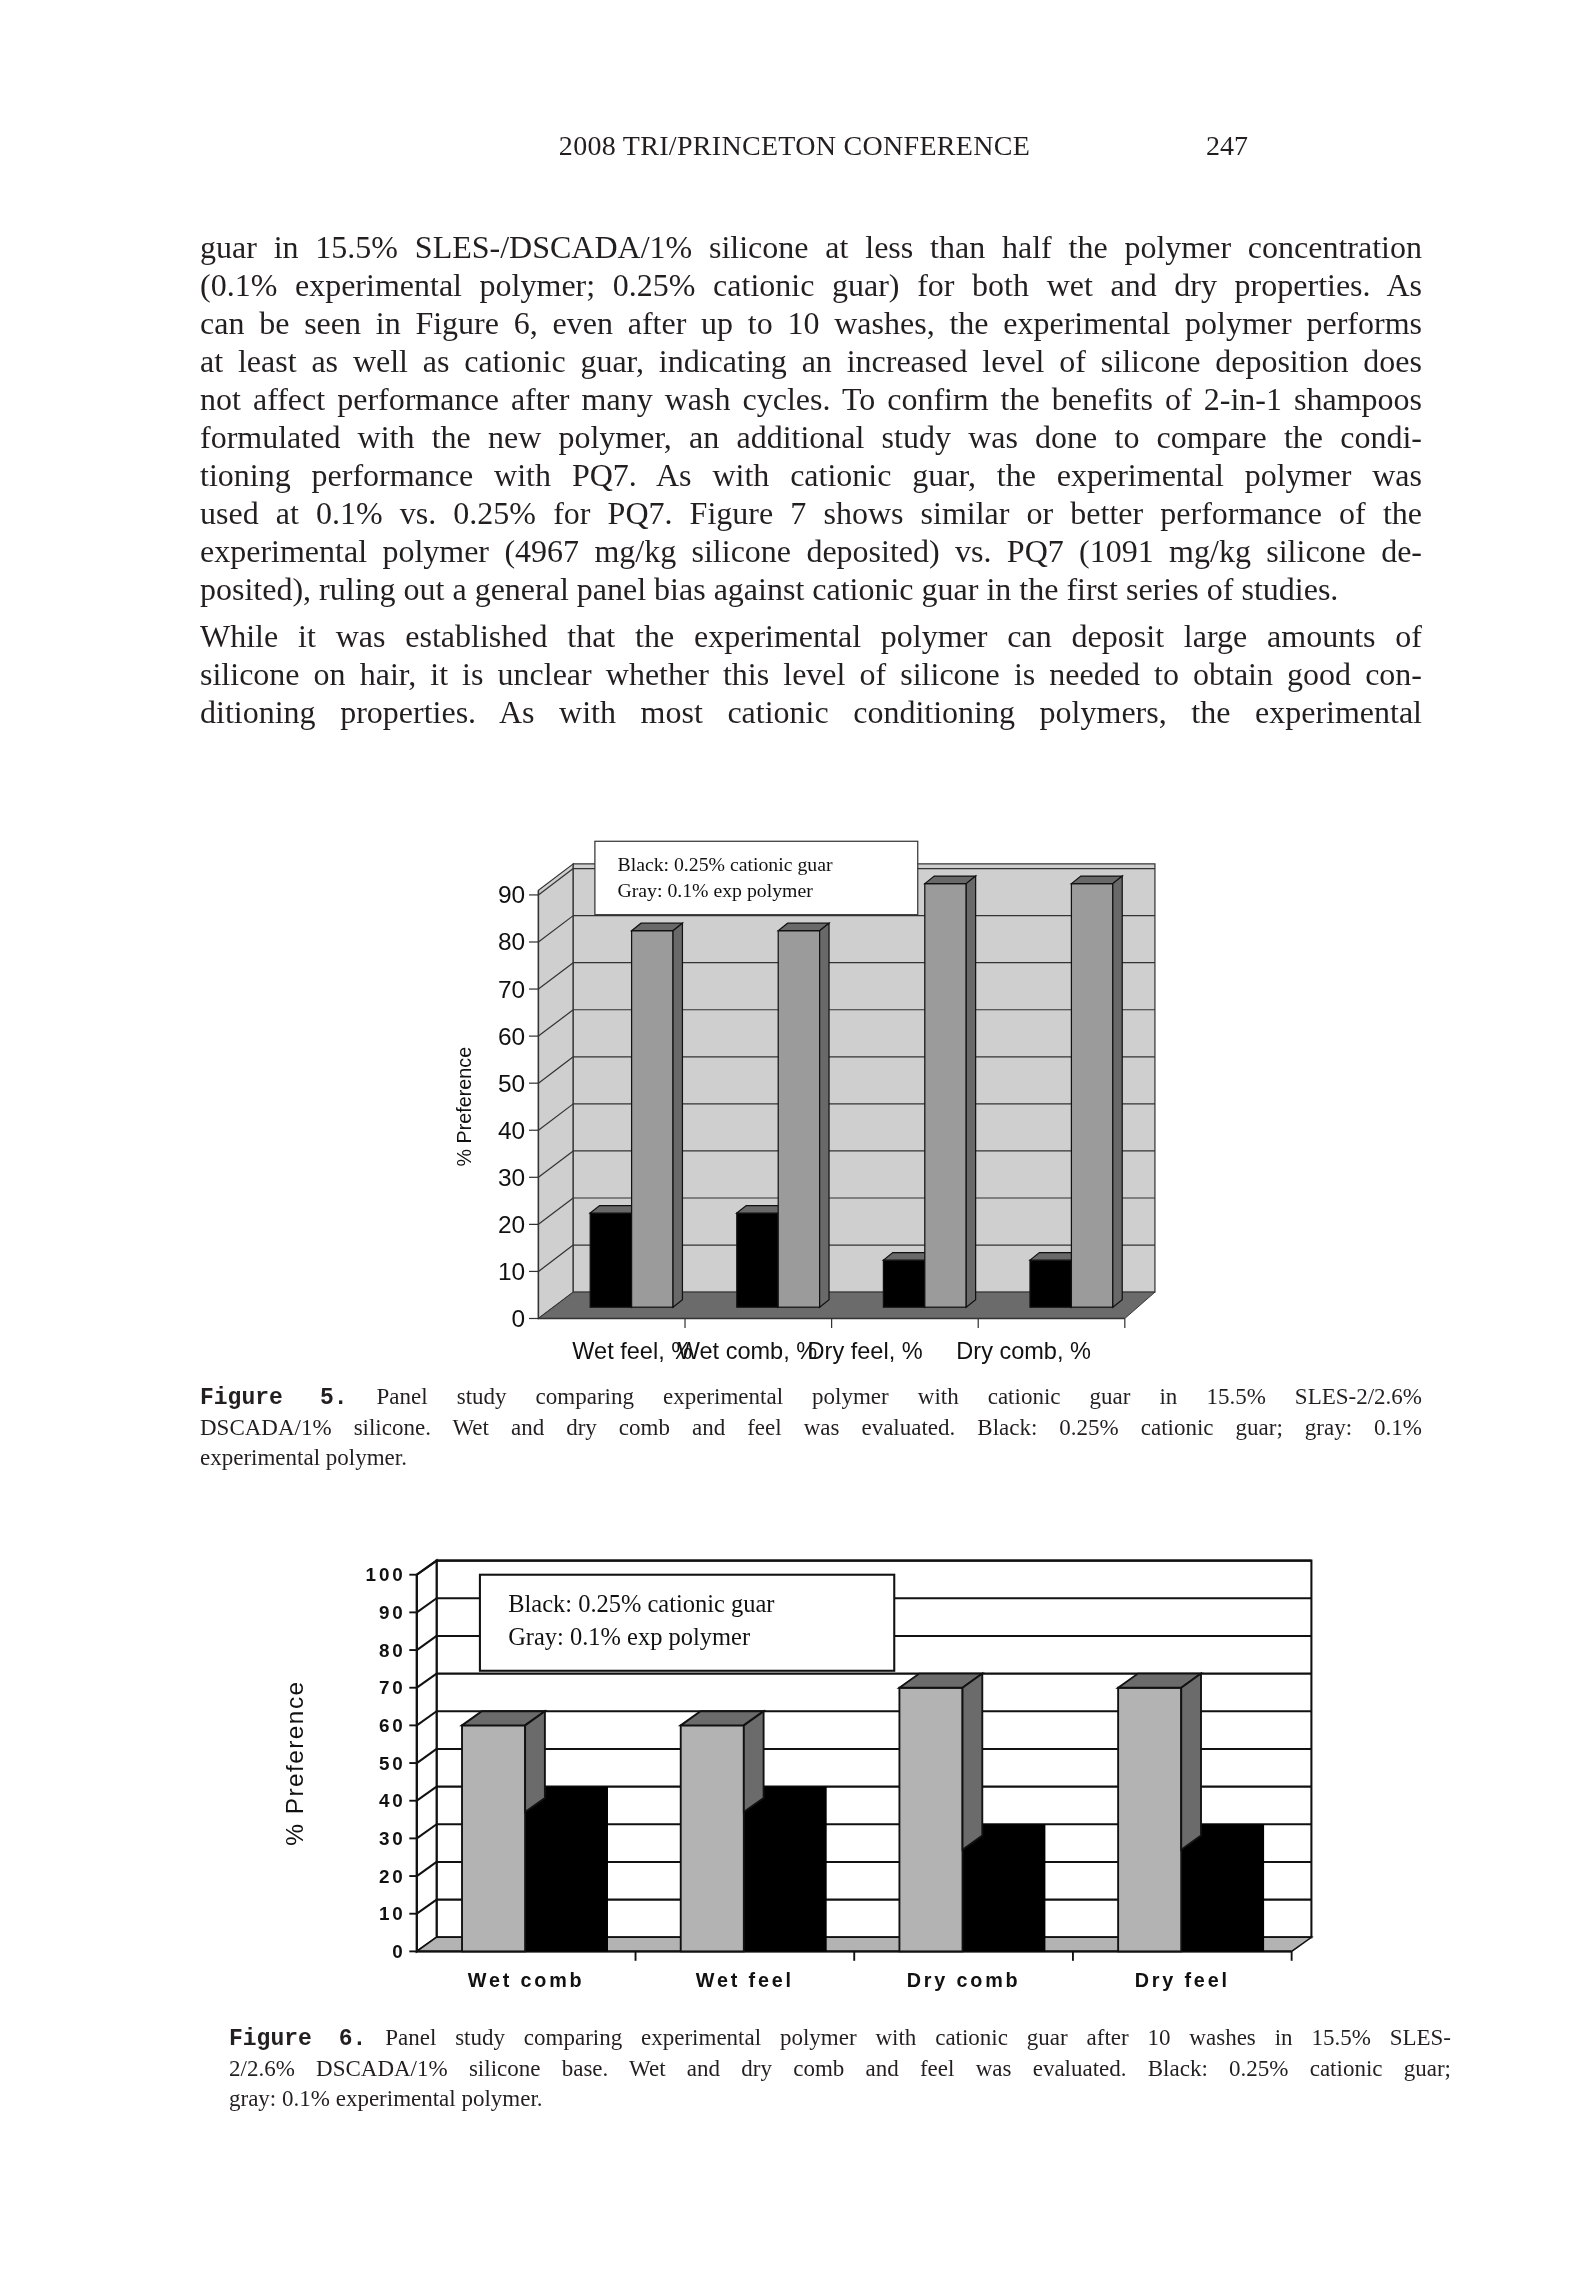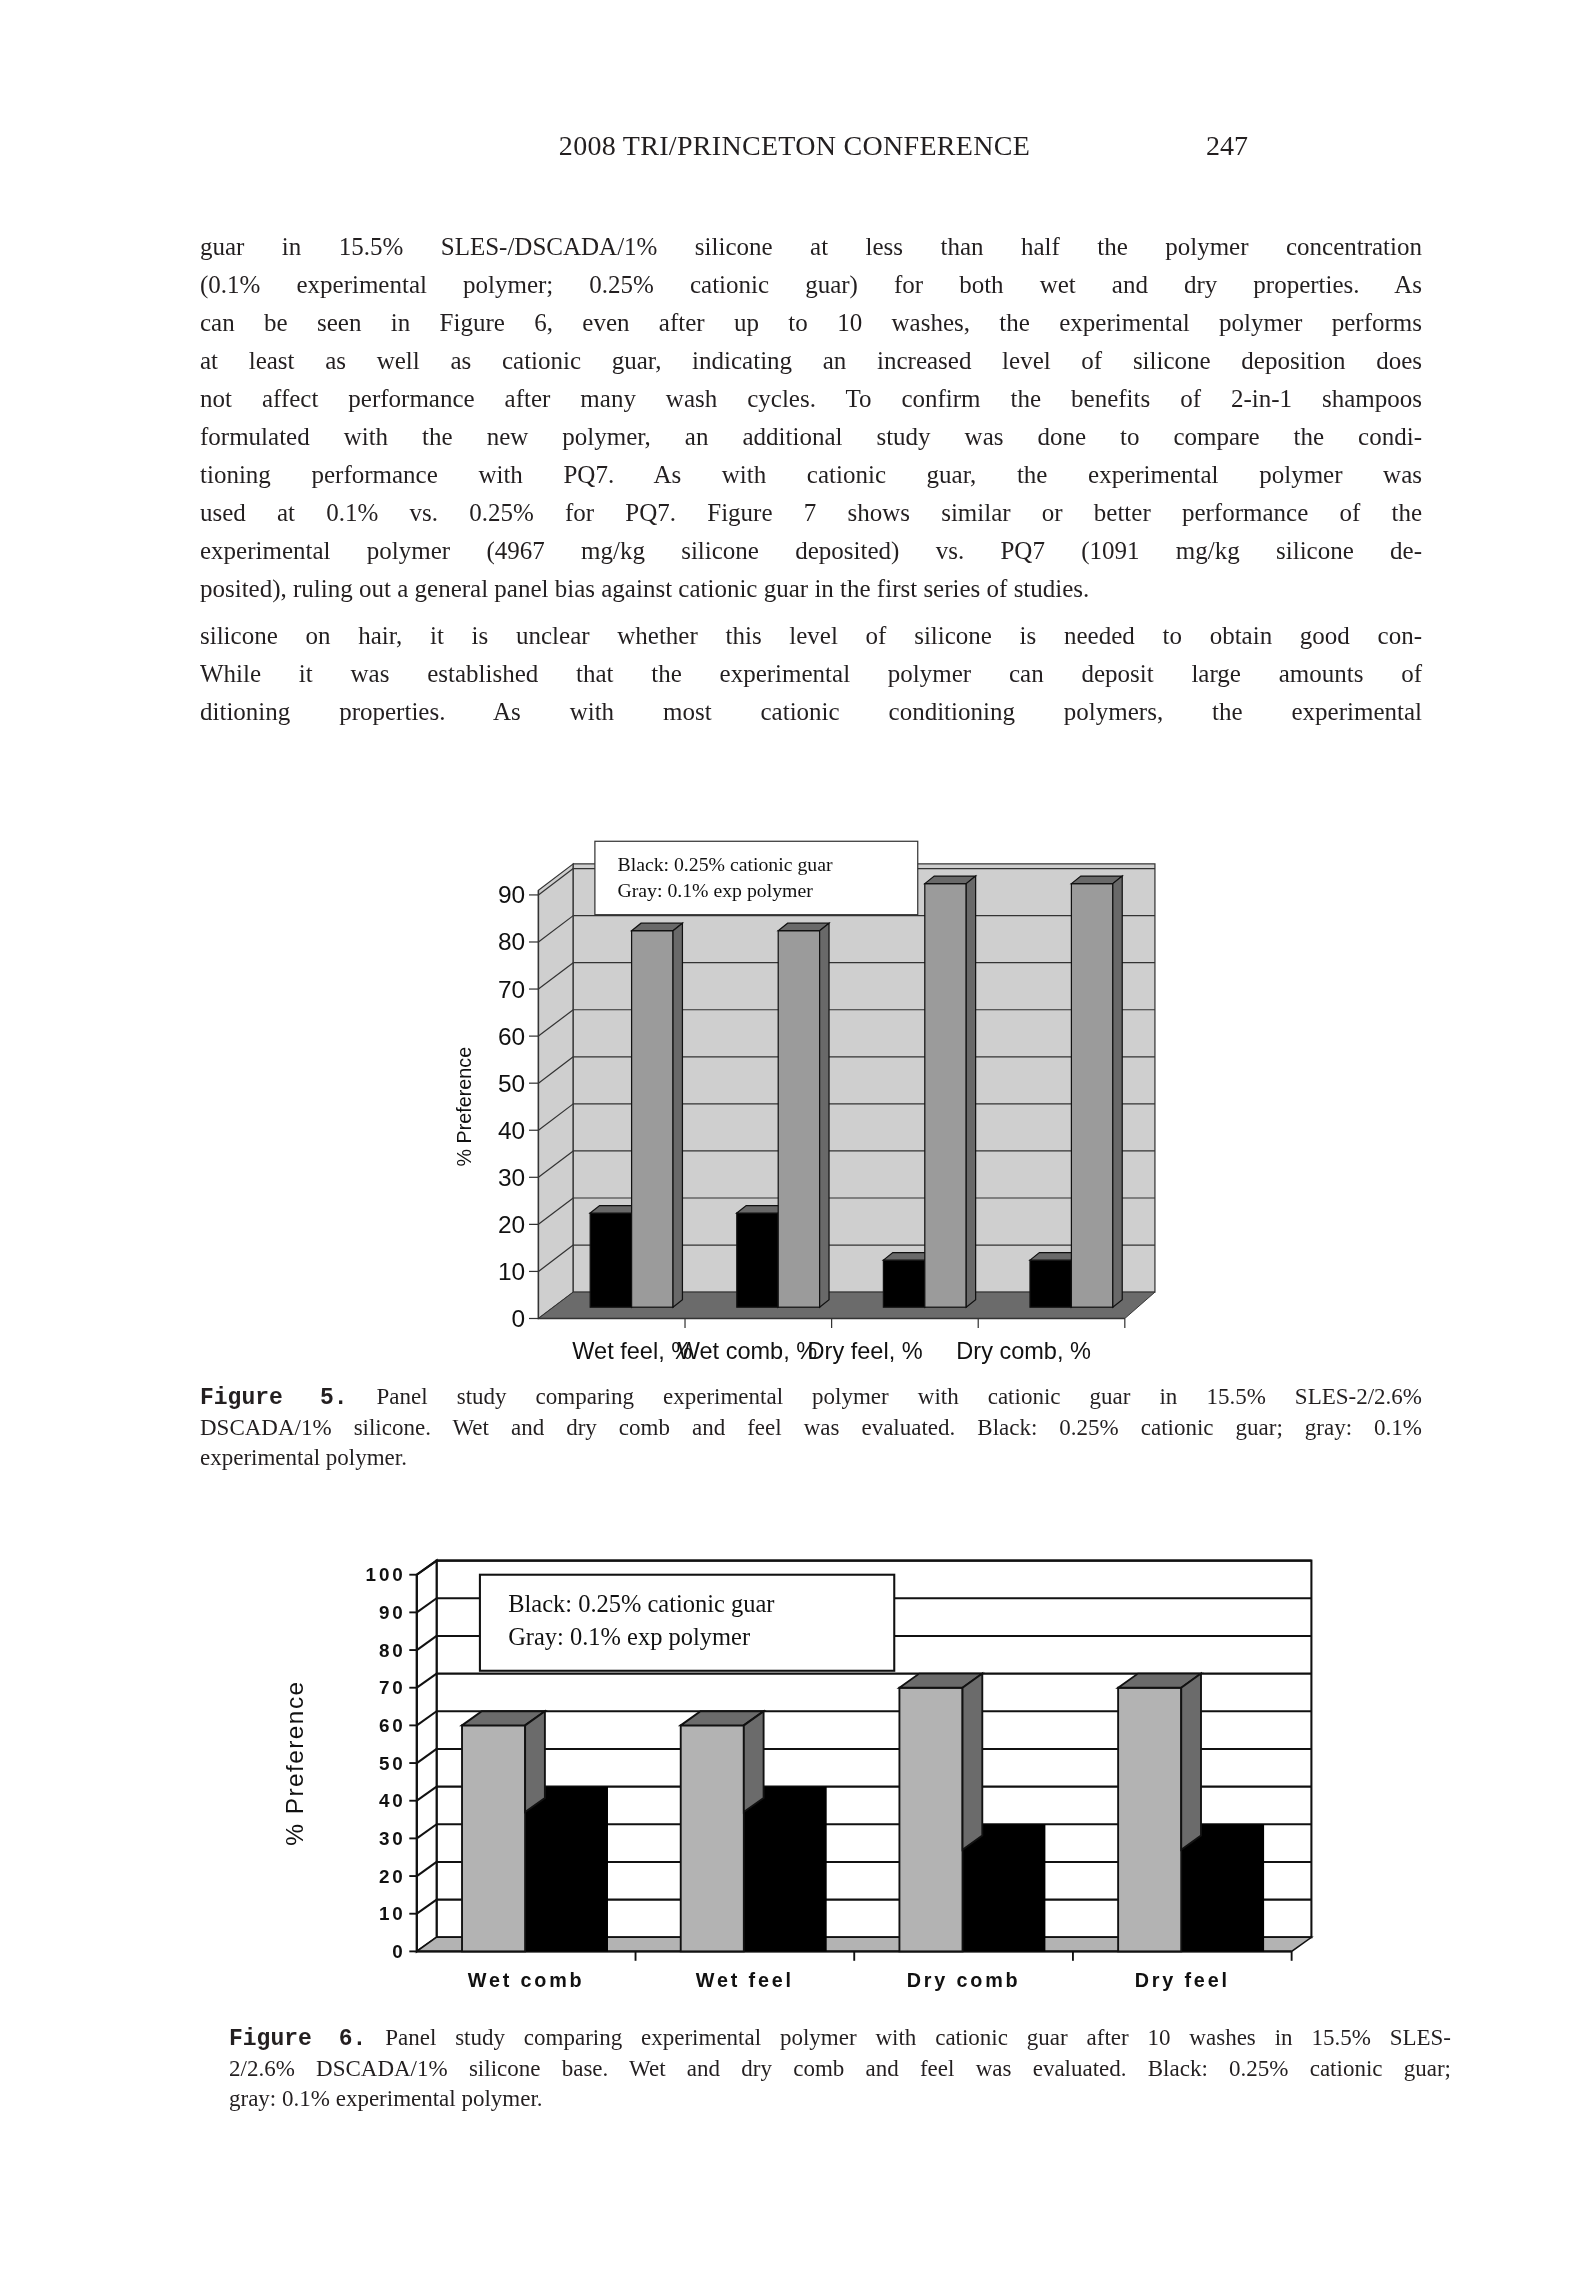--- a/index.html
+++ b/index.html
@@ -3,21 +3,21 @@
 <meta charset="utf-8">
 <style>
   html, body { margin: 0; padding: 0; background: #ffffff; }
   body { width: 1589px; height: 2295px; position: relative; overflow: hidden;
          font-family: "Liberation Serif", "DejaVu Serif", serif; color: #231f20; }
   .header { position: absolute; top: 130px; left: 0; width: 1416px; height: 38px; }
   .running-head { position: absolute; left: 0; width: 1589px; text-align: center;
                   font-size: 28px; letter-spacing: 0.3px; top: 0; }
   .page-number { position: absolute; right: 168px; top: 0; font-size: 28px; }
   .body-text { position: absolute; left: 200px; width: 1222px; top: 228px;
-               font-size: 25px; line-height: 38px; text-align: justify; }
+               font-size: 32px; line-height: 38px; text-align: justify; }
   .body-text p { margin: 0; }
   .body-text p + p { margin-top: 9.4px; }
   .line { display: block; text-align: justify; text-align-last: justify; white-space: nowrap; }
   .line.last { text-align-last: left; }
   .figure { position: absolute; }
   .fig5 { left: 433px; top: 829px; width: 753px; height: 546px; }
   .fig6 { left: 282px; top: 1554px; width: 1055px; height: 452px; }
   .caption { position: absolute; left: 200px; width: 1222px; font-size: 23px;
              line-height: 30px; }
   .caption .cline { display: block; white-space: nowrap; text-align: justify; text-align-last: justify; }
@@ -43,22 +43,22 @@
     <span class="line">can be seen in Figure 6, even after up to 10 washes, the experimental polymer performs</span>
     <span class="line">at least as well as cationic guar, indicating an increased level of silicone deposition does</span>
     <span class="line">not affect performance after many wash cycles. To confirm the benefits of 2-in-1 shampoos</span>
     <span class="line">formulated with the new polymer, an additional study was done to compare the condi-</span>
     <span class="line">tioning performance with PQ7. As with cationic guar, the experimental polymer was</span>
     <span class="line">used at 0.1% vs. 0.25% for PQ7. Figure 7 shows similar or better performance of the</span>
     <span class="line">experimental polymer (4967 mg/kg silicone deposited) vs. PQ7 (1091 mg/kg silicone de-</span>
     <span class="line last">posited), ruling out a general panel bias against cationic guar in the first series of studies.</span>
   </p>
   <p>
+    <span class="line">While it was established that the experimental polymer can deposit large amounts of</span>
     <span class="line">silicone on hair, it is unclear whether this level of silicone is needed to obtain good con-</span>
-    <span class="line">While it was established that the experimental polymer can deposit large amounts of</span>
     <span class="line">ditioning properties. As with most cationic conditioning polymers, the experimental</span>
   </p>
 </div>
 
 <div class="figure fig5">
   <svg id="fig5svg" width="753" height="546" viewBox="0 0 800 580" xmlns="http://www.w3.org/2000/svg">
       <polygon points="112,520 149,492 149,37 112,65" fill="#cfcfcf" stroke="#333" stroke-width="1.3"></polygon>
       <rect x="149" y="37" width="618" height="455" fill="#cfcfcf" stroke="#333" stroke-width="1.3"></rect>
       <polygon points="112,520 149,492 767,492 735,520" fill="#6b6b6b" stroke="#333" stroke-width="1"></polygon>
       <line x1="102" y1="520" x2="112" y2="520" stroke="#333" stroke-width="1.3"></line>

